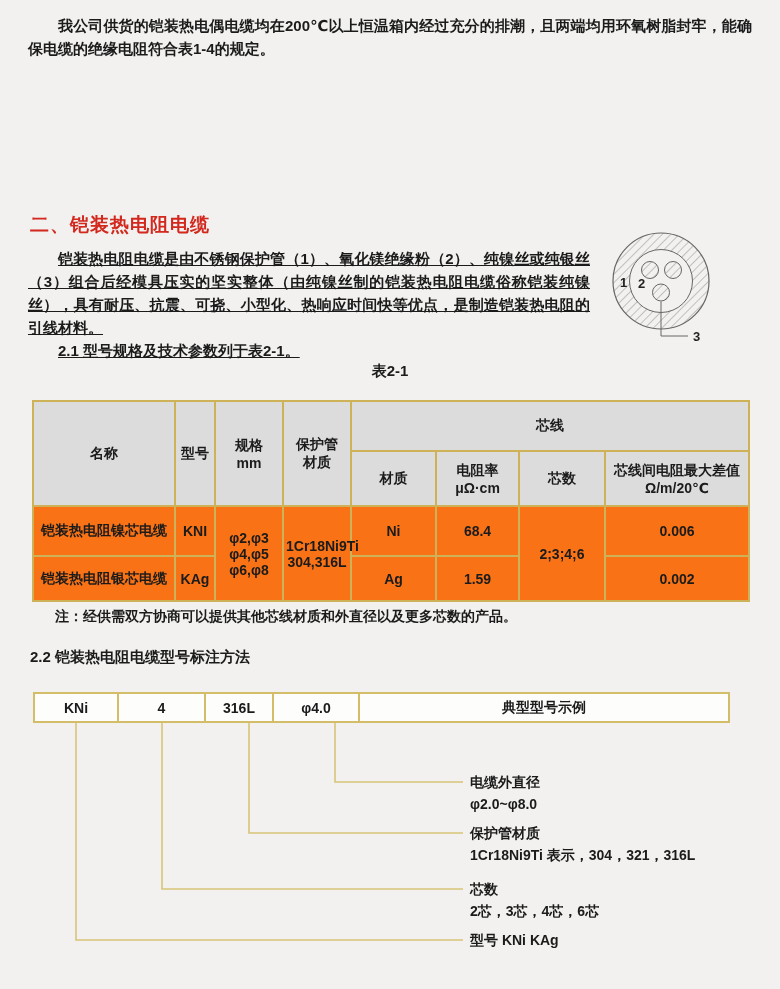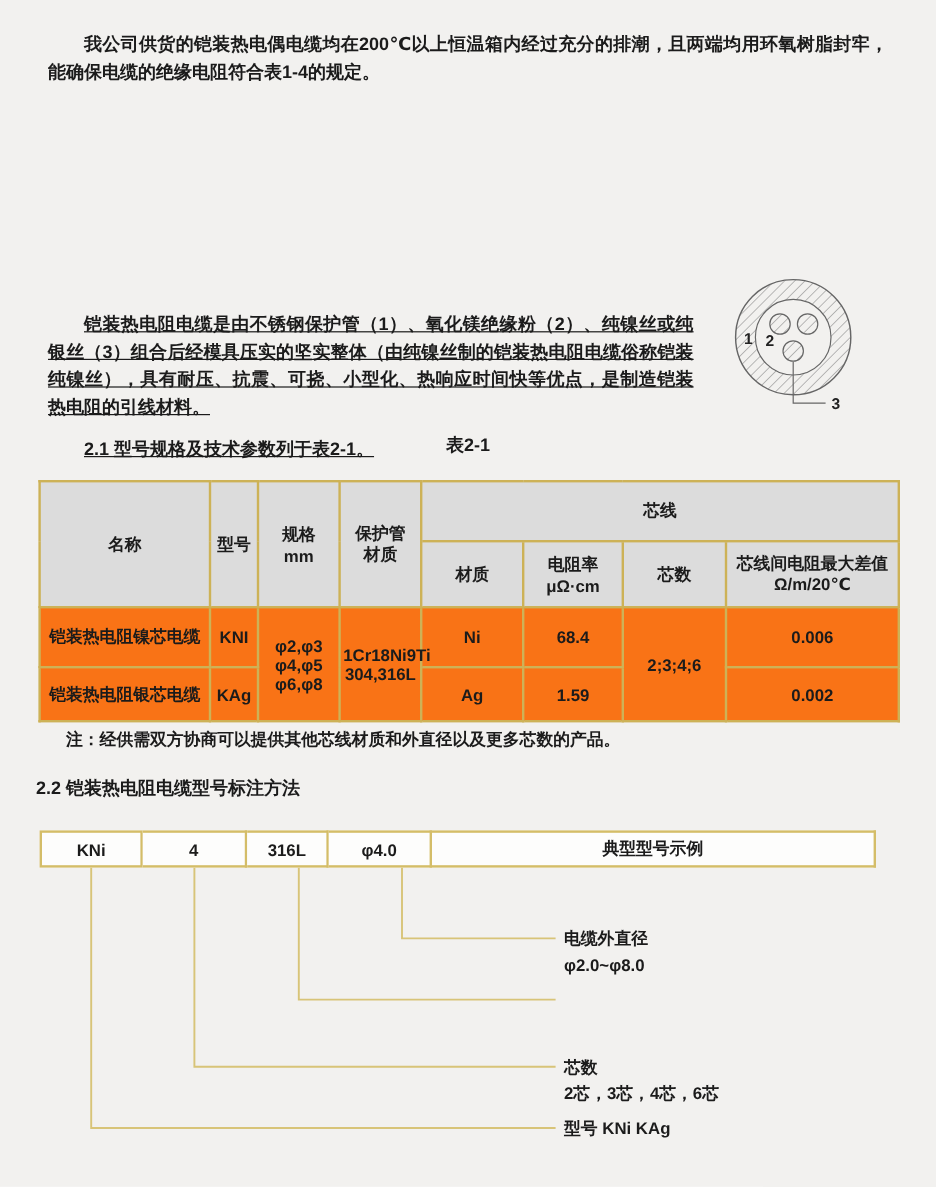--- a/index.html
+++ b/index.html
@@ -6,21 +6,21 @@
   .page{
     position:relative;
     width:780px;height:989px;
     background:#f2f1ef;
     font-family:"Liberation Sans","DejaVu Sans",sans-serif;
     color:#1b1b1b;
     overflow:hidden;
   }
   .para{
     font-size:15px;line-height:23px;font-weight:bold;
-    text-align:justify;text-indent:2em;margin:12px;
+    text-align:justify;text-indent:2em;margin:0;
   }
   #intro-block{position:absolute;left:28px;top:14px;width:724px;}
   #sec2-heading{
     position:absolute;left:30px;top:212px;
     font-size:19px;font-weight:bold;color:#d2281e;letter-spacing:1px;
   }
   #cross-section{position:absolute;left:600px;top:228px;}
   #sec2-body{position:absolute;left:28px;top:247px;width:562px;text-decoration:underline;}
   #table-title{
     position:absolute;left:28px;top:362px;width:724px;
@@ -56,20 +56,21 @@
 </style>
 </head>
 <body>
 
 <div class="page">
 
   <div id="intro-block">
     <p class="para">我公司供货的铠装热电偶电缆均在200℃以上恒温箱内经过充分的排潮，且两端均用环氧树脂封牢，能确保电缆的绝缘电阻符合表1-4的规定。</p>
   </div>
 
+  <div id="sec2-heading">二、铠装热电阻电缆</div>
 
   <svg id="cross-section" width="178" height="125" viewBox="0 0 178 125">
     <defs>
       <pattern id="hatch" width="6" height="6" patternUnits="userSpaceOnUse" patternTransform="rotate(45)">
         <line x1="0" y1="0" x2="0" y2="6" stroke="#8f8f8f" stroke-width="1"></line>
       </pattern>
     </defs>
     <circle cx="61" cy="53" r="48" fill="url(#hatch)" stroke="#666" stroke-width="1.2"></circle>
     <circle cx="61" cy="53" r="31.5" fill="#f2f1ef" stroke="#666" stroke-width="1"></circle>
     <circle cx="50" cy="42" r="8.5" fill="url(#hatch)" stroke="#666" stroke-width="1"></circle>
@@ -157,20 +158,24 @@
       <polyline points="302,31 302,90 430,90" fill="none" stroke="#d8c478" stroke-width="1.6"></polyline>
       <polyline points="216,31 216,141 430,141" fill="none" stroke="#d8c478" stroke-width="1.6"></polyline>
       <polyline points="129,31 129,197 430,197" fill="none" stroke="#d8c478" stroke-width="1.6"></polyline>
       <polyline points="43,31 43,248 430,248" fill="none" stroke="#d8c478" stroke-width="1.6"></polyline>
     </svg>
 
     <div class="callout" style="top:79px">
       <div>电缆外直径</div>
       <div class="detail">φ2.0~φ8.0</div>
     </div>
+    <div class="callout" style="top:130px">
+      <div>保护管材质</div>
+      <div class="detail">1Cr18Ni9Ti 表示，304，321，316L</div>
+    </div>
     <div class="callout" style="top:186px">
       <div>芯数</div>
       <div class="detail">2芯，3芯，4芯，6芯</div>
     </div>
     <div class="callout" style="top:237px">
       <div>型号 KNi KAg</div>
     </div>
   </div>
 
 </div>

